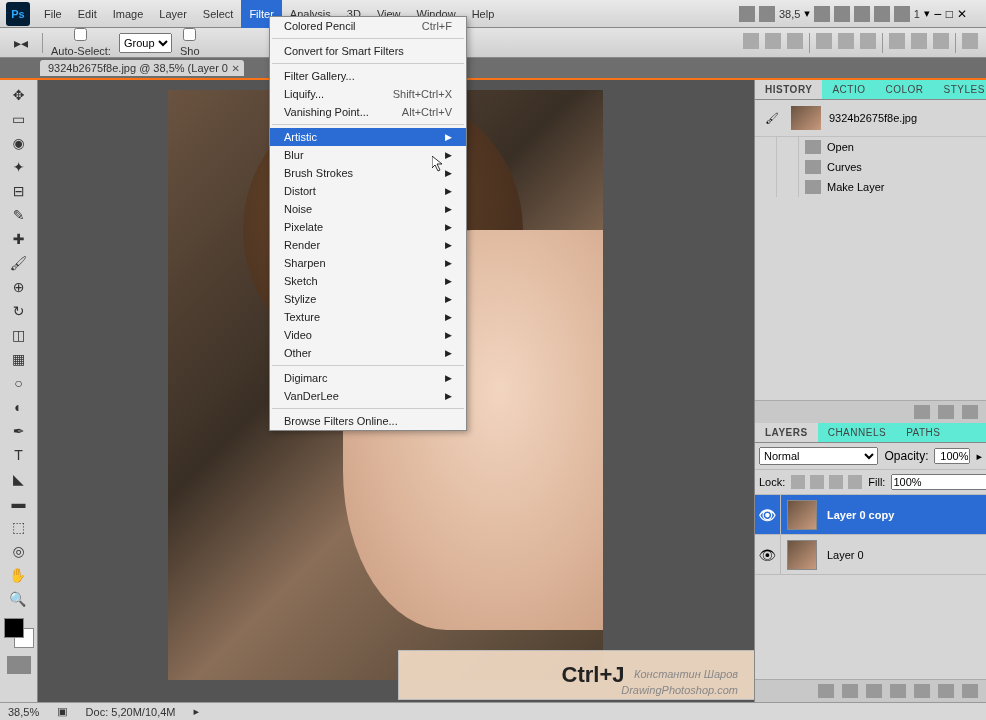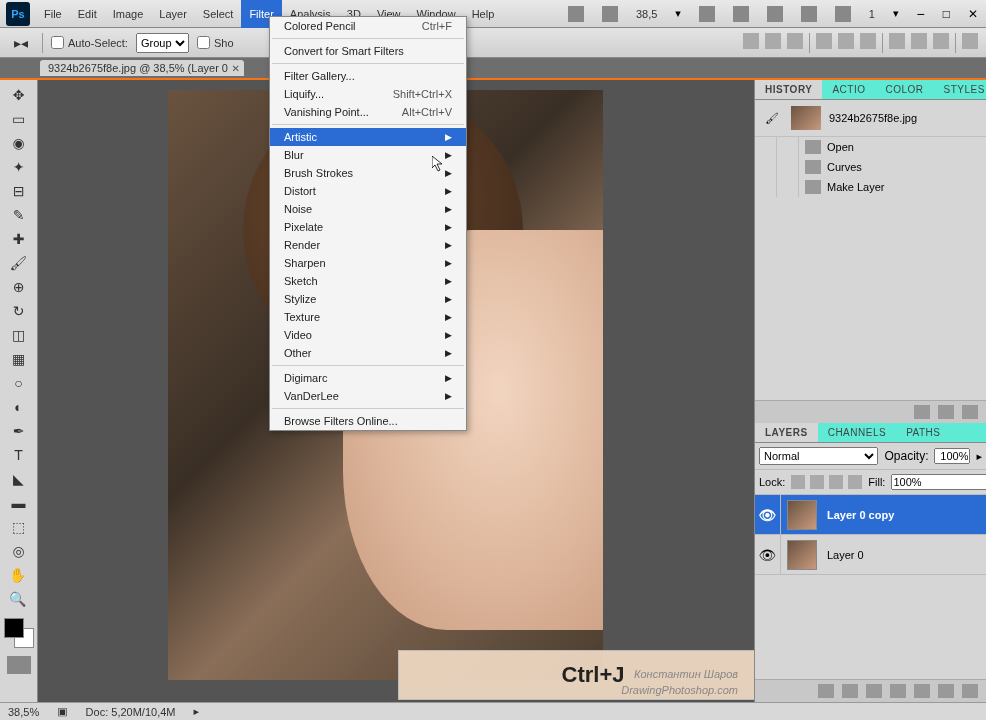--- a/index.html
+++ b/index.html
@@ -3,29 +3,29 @@
 <meta charset="utf-8">
 <style>
 * { margin: 0; padding: 0; box-sizing: border-box; font-family: Tahoma, Arial, sans-serif; font-size: 11px; }
 body { width: 986px; height: 720px; background: #535353; overflow: hidden; position: relative; }
 
 
 .menubar { background: linear-gradient(#e9e9e9, #d4d4d4); height: 28px; display: flex; align-items: center; border-bottom: 1px solid #888; }
 .ps-icon { width: 24px; height: 24px; background: #001e36; margin: 0 6px; display: flex; align-items: center; justify-content: center; color: #31a8ff; font-weight: bold; font-size: 11px; border-radius: 3px; }
 .menu-item { padding: 0 8px; color: #333; height: 28px; line-height: 28px; cursor: default; }
 .menu-item.active { background: #2b6cd4; color: white; }
-.menubar-right { margin-left: auto; display: flex; align-items: center; gap: 18px; padding-right: 8px; }
+.menubar-right { margin-left: auto; display: flex; align-items: center; gap: 4px; padding-right: 19px; }
 .menubar-right .icon-btn { width: 16px; height: 16px; background: #888; }
 .zoom-val { font-size: 11px; color: #333; }
 
 
 .optionsbar { background: linear-gradient(#e4e4e4, #cfcfcf); height: 30px; display: flex; align-items: center; border-bottom: 1px solid #888; padding: 0 8px; gap: 8px; }
 .opt-label { color: #333; font-size: 11px; }
 .opt-select { height: 20px; font-size: 11px; }
-.opt-check { display: flex; align-items: center; gap: 4px; }
+.opt-check { display: flex; align-items: center; gap: 4px; flex-direction: column; }
 .divider-v { width: 1px; height: 20px; background: #999; }
 .align-icons { display: flex; gap: 6px; margin-left: auto; }
 .align-icons .ai { width: 16px; height: 16px; background: #aaa; }
 
 
 .doctab-bar { background: #6e6e6e; height: 22px; display: flex; align-items: center; padding-left: 40px; border-bottom: 2px solid #f97316; }
 .doctab { background: #d5d5d5; padding: 2px 16px 2px 8px; font-size: 11px; color: #333; border-radius: 3px 3px 0 0; position: relative; }
 .doctab .close-x { position: absolute; right: 4px; top: 3px; font-size: 10px; color: #555; }
 
 

